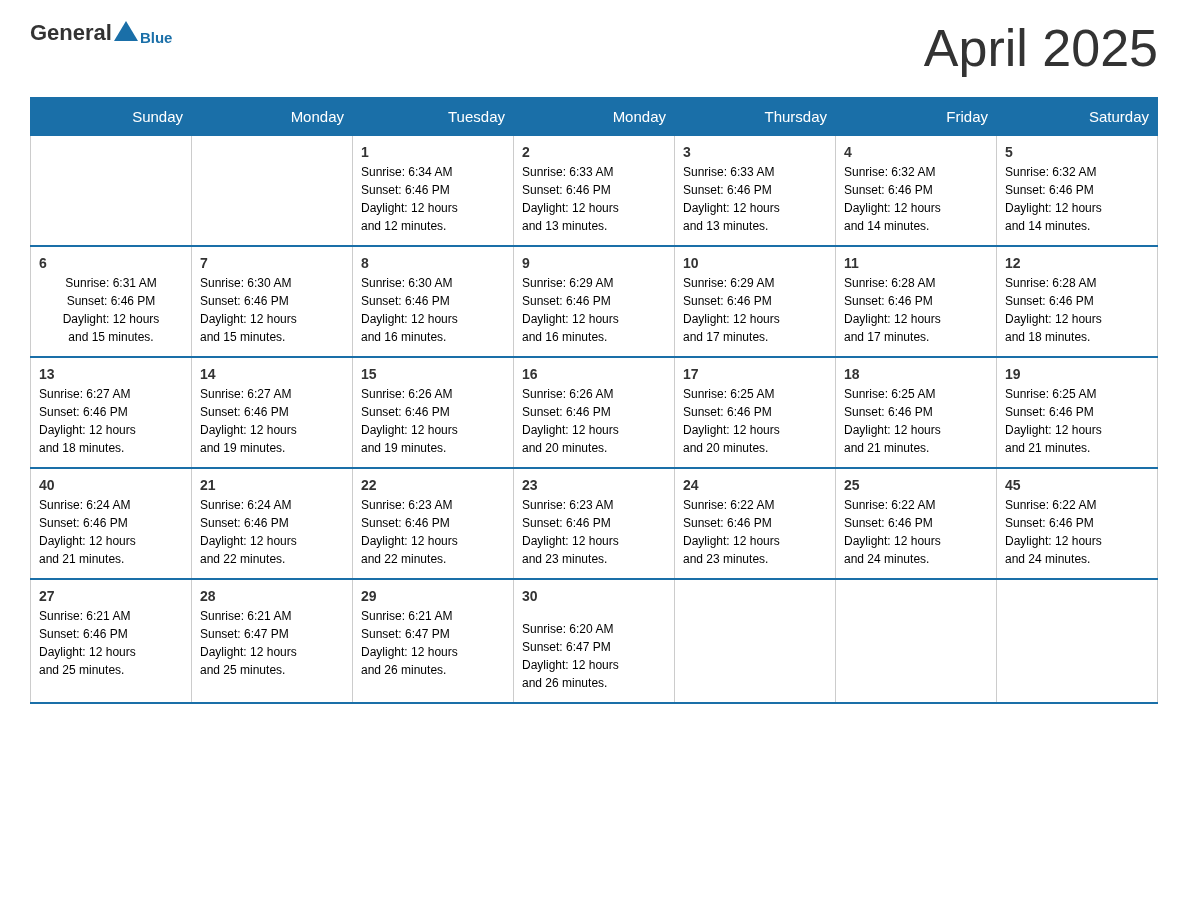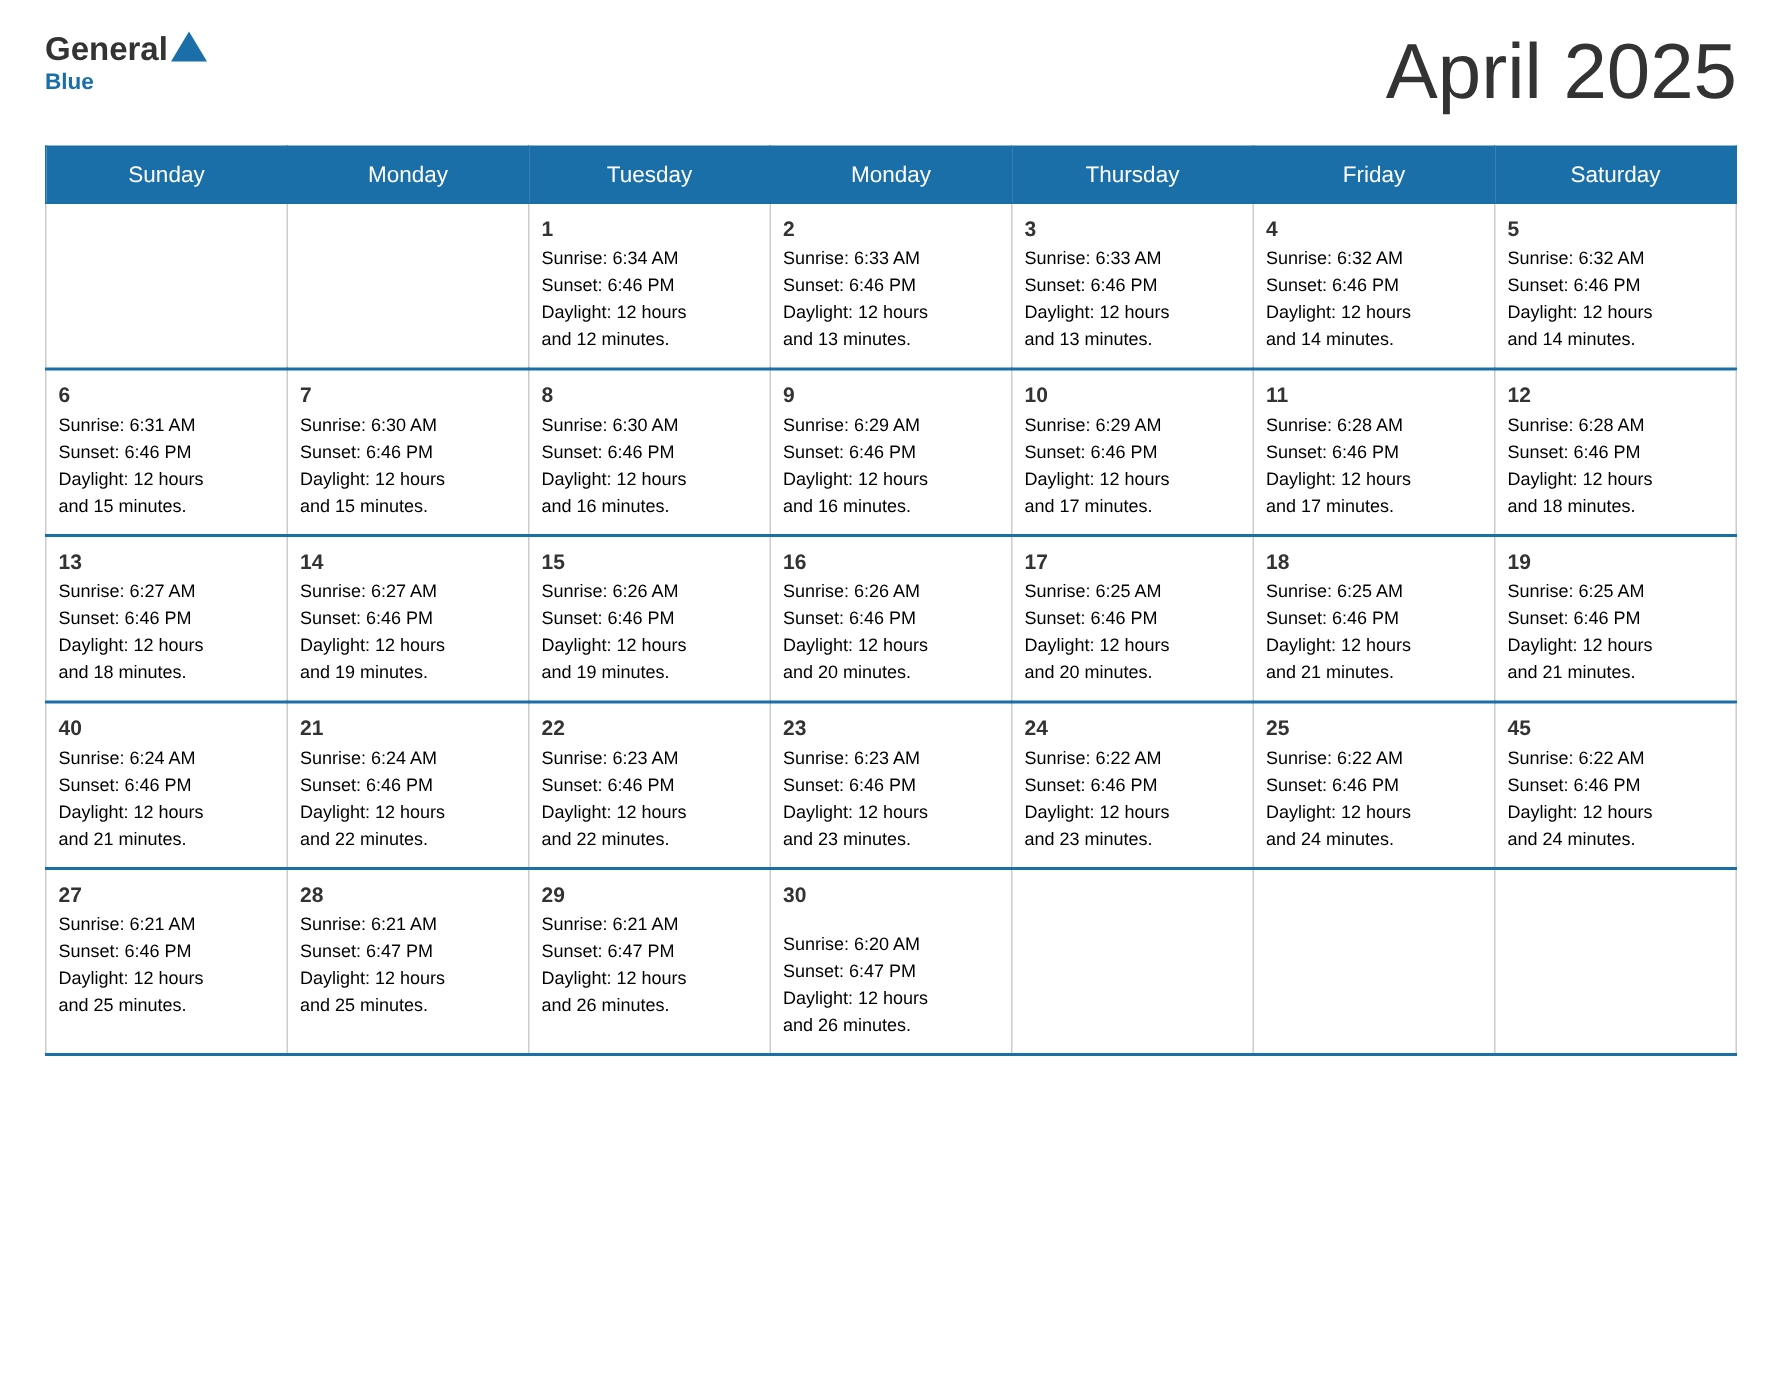--- a/index.html
+++ b/index.html
@@ -12,22 +12,21 @@
       padding: 20px 30px;
     }
     .header-area {
       display: flex;
       justify-content: space-between;
       align-items: flex-start;
       margin-bottom: 20px;
     }
     .logo {
       display: flex;
-      flex-direction: column;
-      align-items: flex-start;
+      align-items: flex-end;
     }
     .logo-text {
       display: flex;
       align-items: center;
       font-size: 22px;
       font-weight: bold;
       color: #333;
     }
     .logo-general {
       color: #333;
@@ -63,21 +62,21 @@
     }
     .calendar-table {
       width: 100%;
       border-collapse: collapse;
       table-layout: fixed;
     }
     .calendar-table thead tr th {
       background: #1a6fa8;
       color: #fff;
       padding: 10px 8px;
-      text-align: center;
+      text-align: right;
       font-size: 15px;
       font-weight: normal;
       border: 1px solid #1a6fa8;
     }
     .calendar-table tbody tr td {
       vertical-align: top;
       padding: 8px 8px 10px 8px;
       border: 1px solid #ccc;
       font-size: 12.5px;
       color: #333;
@@ -167,21 +166,21 @@
           <span class="day-number">5</span>
           <div class="day-info" style="white-space: pre-line;">Sunrise: 6:32 AM
 Sunset: 6:46 PM
 Daylight: 12 hours
 and 14 minutes.</div>
         </td>
       </tr>
       <tr>
         <td>
           <span class="day-number">6</span>
-          <div class="day-info" style="white-space: pre-line;">Sunrise: 6:31 AM
+          <div class="day-info" style="white-space: pre-line; text-align: center;">Sunrise: 6:31 AM
 Sunset: 6:46 PM
 Daylight: 12 hours
 and 15 minutes.</div>
         </td>
         <td>
           <span class="day-number">7</span>
           <div class="day-info" style="white-space: pre-line;">Sunrise: 6:30 AM
 Sunset: 6:46 PM
 Daylight: 12 hours
 and 15 minutes.</div>

